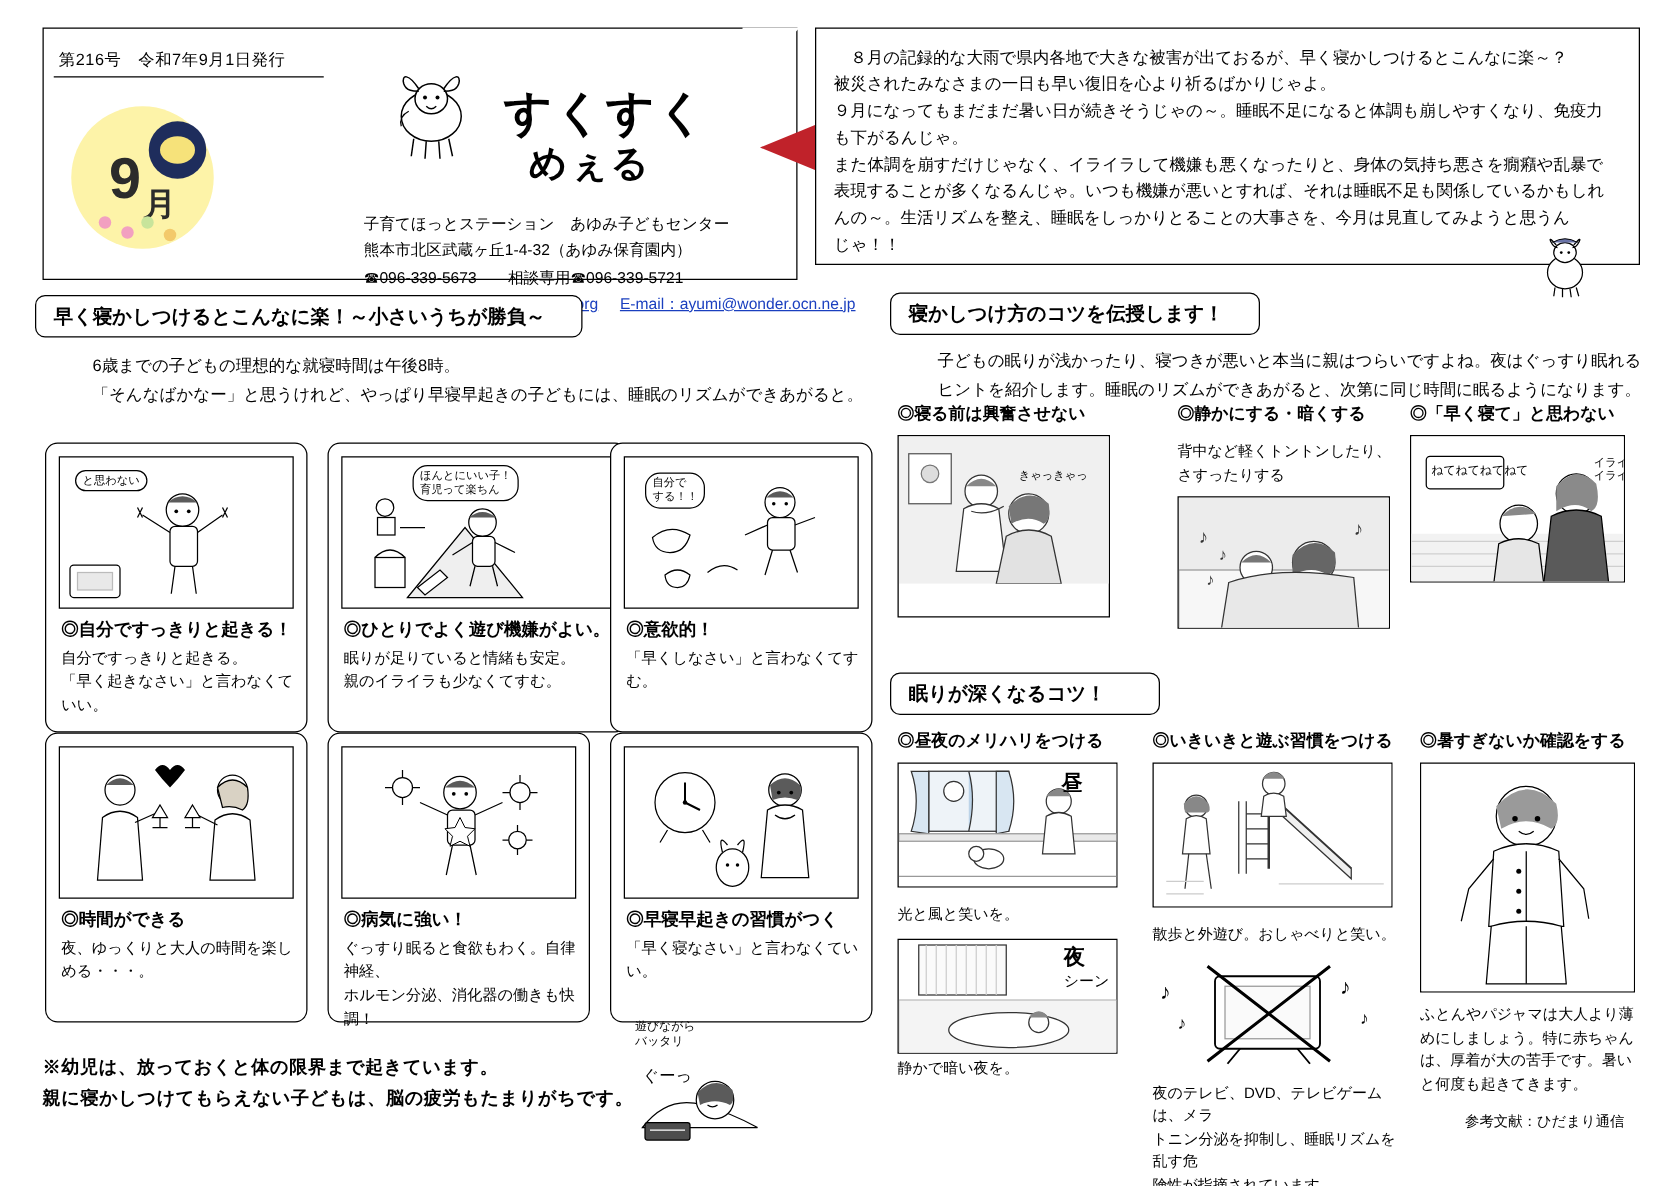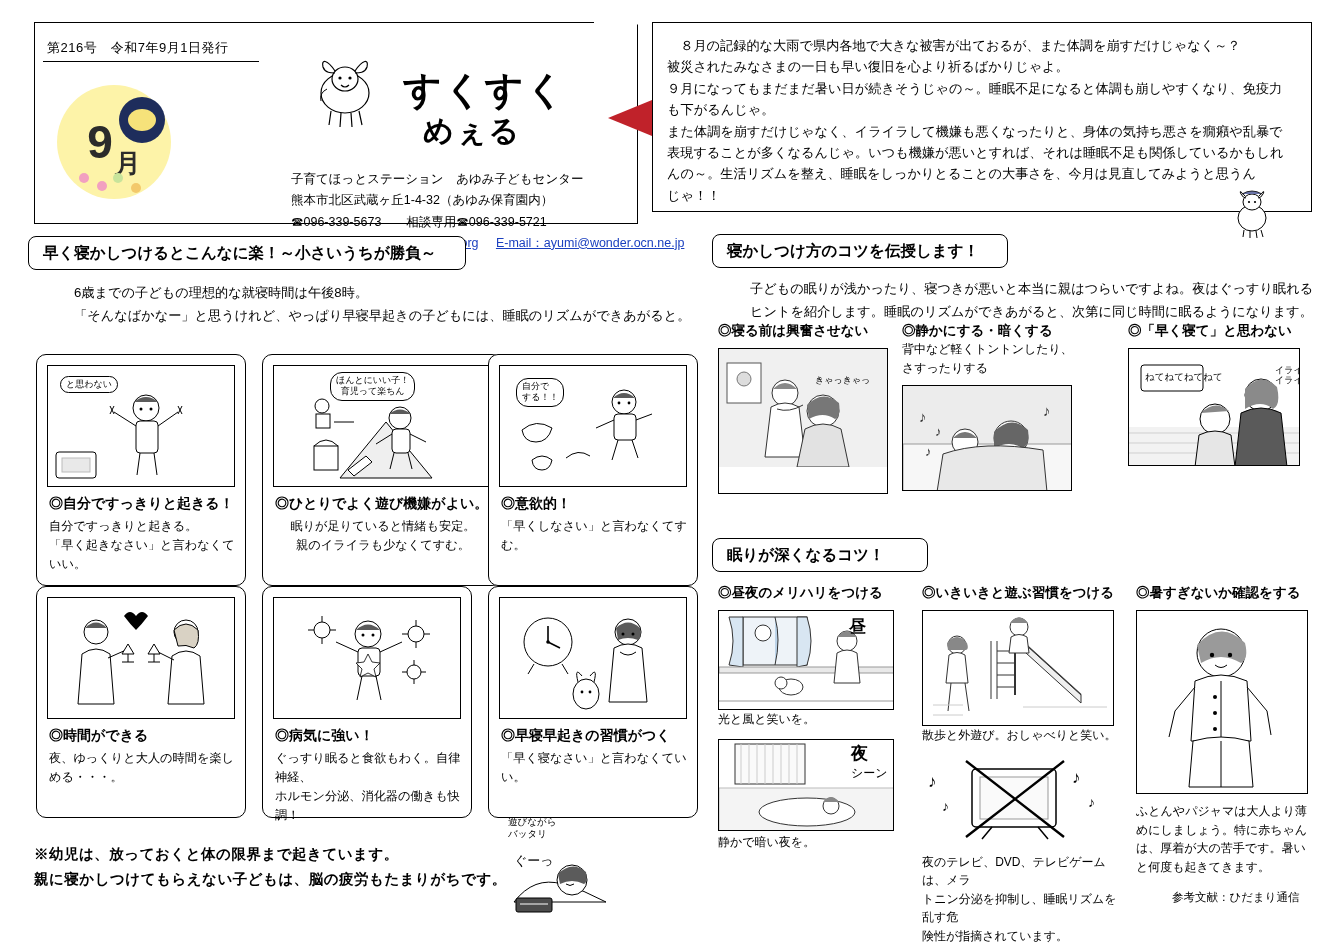--- a/index.html
+++ b/index.html
@@ -231,21 +231,21 @@
   }
   .card .c-body {
     position: absolute;
     left: 12px;
     top: 162px;
     right: 10px;
     font-size: 12.2px;
     line-height: 1.55;
   }
   #card1 { left: 36px;  top: 354px; width: 210px; height: 232px; }
-  #card2 { left: 262px; top: 354px; width: 240px; height: 232px; text-align: center; }
+  #card2 { left: 262px; top: 354px; width: 240px; height: 232px; }
   #card3 { left: 488px; top: 354px; width: 210px; height: 232px; }
   #card4 { left: 36px;  top: 586px; width: 210px; height: 232px; }
   #card5 { left: 262px; top: 586px; width: 210px; height: 232px; }
   #card6 { left: 488px; top: 586px; width: 210px; height: 232px; }
 
   .note-left {
     position: absolute;
     left: 34px;
     top: 842px;
     font-size: 14.5px;
@@ -272,32 +272,32 @@
     position: absolute;
   }
   .tip .t-title {
     font-size: 13.5px;
     font-weight: bold;
     white-space: nowrap;
   }
   .tip .t-body {
     font-size: 12px;
     line-height: 1.55;
-    margin-top: 0;
+    margin-top: 12px;
   }
   .tip .t-illus {
     border: 1px solid #000;
     box-sizing: border-box;
     background: #fff;
     overflow: hidden;
     position: relative;
   }
 
   #tip1 { left: 718px; top: 322px; width: 196px; }
-  #tip2 { left: 902px; top: 322px; width: 196px; }
+  #tip2 { left: 942px; top: 322px; width: 196px; }
   #tip3 { left: 1128px; top: 322px; width: 190px; }
 
   #tip4 { left: 718px; top: 584px; width: 196px; }
   #tip5 { left: 922px; top: 584px; width: 206px; }
   #tip6 { left: 1136px; top: 584px; width: 186px; }
 
   .ref {
     position: absolute;
     left: 1172px;
     top: 890px;
@@ -369,21 +369,21 @@
       <div class="row">☎096-339-5673　　相談専用☎096-339-5721</div>
       <div class="row">
         <span class="org-url">http：//www.kumamoto-ayumi.org</span>
         &nbsp;&nbsp;&nbsp;
         <span class="org-url">E-mail：ayumi@wonder.ocn.ne.jp</span>
       </div>
     </div>
   </div>
 
   <div class="bubble">
-    <p class="indent">８月の記録的な大雨で県内各地で大きな被害が出ておるが、また体調を崩すだけじゃなく～？</p>
+    <p class="indent">８月の記録的な大雨で県内各地で大きな被害が出ておるが、早く寝かしつけるとこんなに楽～？</p>
     <p>被災されたみなさまの一日も早い復旧を心より祈るばかりじゃよ。</p>
     <p>９月になってもまだまだ暑い日が続きそうじゃの～。睡眠不足になると体調も崩しやすくなり、免疫力</p>
     <p>も下がるんじゃ。</p>
     <p>また体調を崩すだけじゃなく、イライラして機嫌も悪くなったりと、身体の気持ち悪さを癇癪や乱暴で</p>
     <p>表現することが多くなるんじゃ。いつも機嫌が悪いとすれば、それは睡眠不足も関係しているかもしれ</p>
     <p>んの～。生活リズムを整え、睡眠をしっかりとることの大事さを、今月は見直してみようと思うん</p>
     <p>じゃ！！</p>
   </div>
   <div class="bubble-tail"></div>
   <div class="corner-cut"></div>

